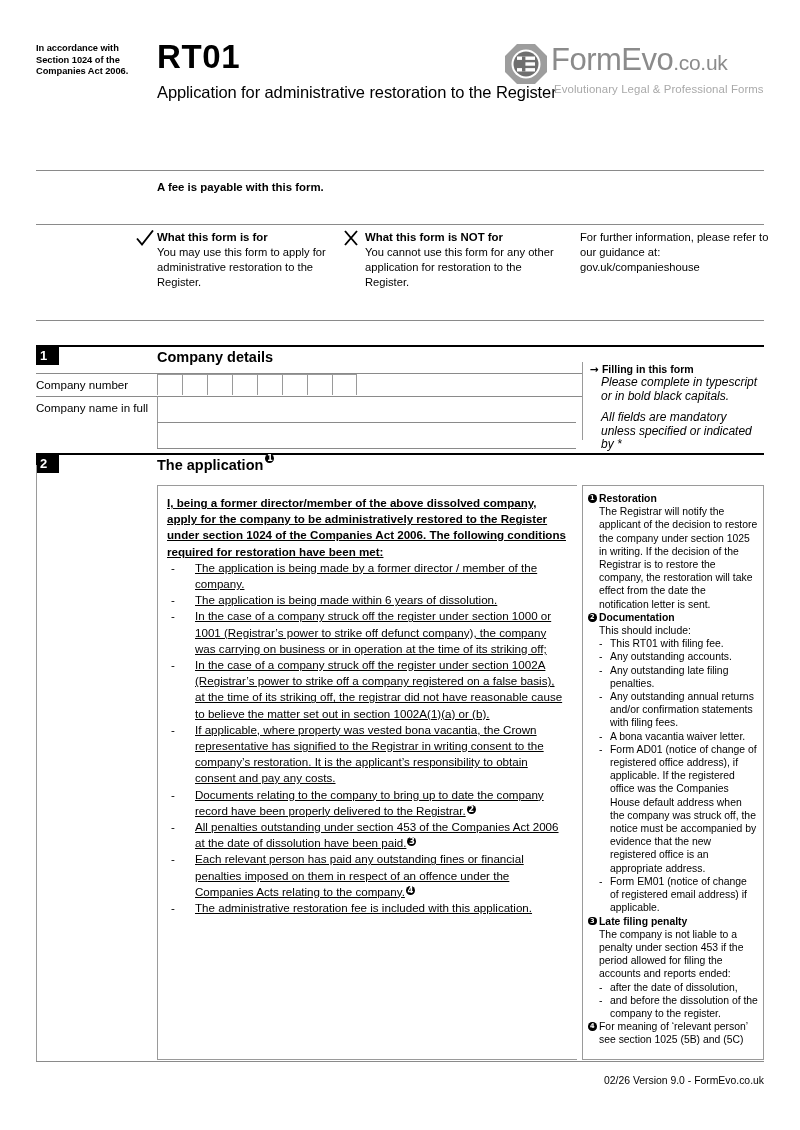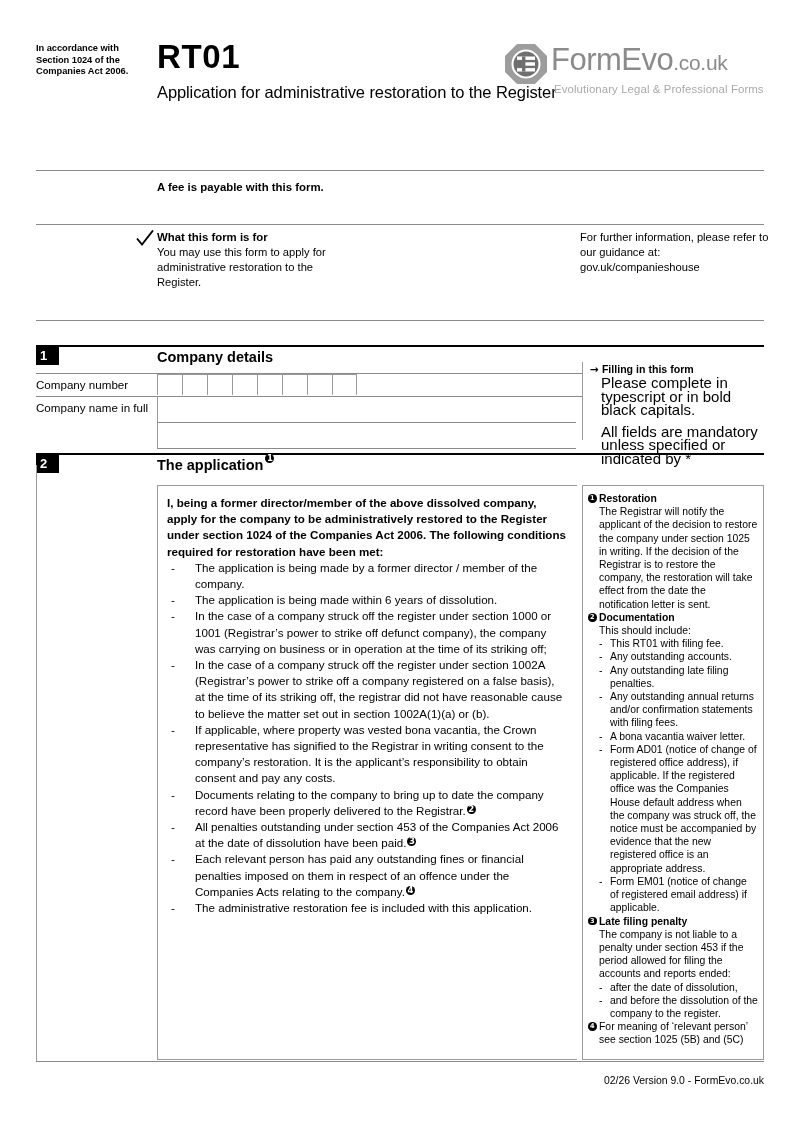--- a/index.html
+++ b/index.html
@@ -98,28 +98,29 @@
   .vline { position:absolute; width:1px; background:#9a9a9a; }
 
   
   .guide {
     position:absolute; left:582px; top:362px; width:182px; height:78px;
     border-left:1px solid #9a9a9a;
     padding-left:7px;
   }
   .guide-head { font-size:10.6px; font-weight:700; line-height:14px; }
   .guide-head .arrow { font-family:"DejaVu Sans", sans-serif; font-weight:700; margin-right:3px; }
-  .guide-p { font-size:15px; line-height:13.6px; padding-left:11px; }
+  .guide-p { font-size:12px; line-height:13.6px; padding-left:11px;font-style:italic; }
   .guide-p.gap { margin-top:8px; }
 
   
   .app-box {
     position:absolute; left:157px; top:485px; width:420px; height:575px;
     border:1px solid #9a9a9a; border-right:none;
     padding:9px 10px 0 9px;
+    text-decoration:underline;
   }
   .app-intro { font-size:11.6px; font-weight:700; line-height:16.2px; }
   .app-list { margin:0; padding:0; list-style:none; }
   .app-list li {
     font-size:11.6px; font-weight:400; line-height:16.2px;
     padding-left:28px; position:relative; margin-top:0px;
   }
   .app-list li .dash {
     position:absolute; left:4px; top:0; font-weight:400;
   }
@@ -200,20 +201,29 @@
     <div class="info-col c1">
       <div class="ic-mark">
         <svg width="20" height="18" viewBox="0 0 20 18" xmlns="http://www.w3.org/2000/svg">
           <path d="M2 8.5 L7 14.5 L18 0.5" stroke="#000" stroke-width="1.9" fill="none"></path>
         </svg>
       </div>
       <div class="ic-head">What this form is for</div>
       <div class="ic-body">You may use this form to apply for administrative restoration to the Register.</div>
     </div>
 
+    <div class="info-col c2">
+      <div class="ic-mark">
+        <svg width="18" height="17" viewBox="0 0 18 17" xmlns="http://www.w3.org/2000/svg">
+          <path d="M2 1 L14 15 M14 1 L2 15" stroke="#000" stroke-width="1.9" fill="none"></path>
+        </svg>
+      </div>
+      <div class="ic-head">What this form is NOT for</div>
+      <div class="ic-body">You cannot use this form for any other application for restoration to the Register.</div>
+    </div>
 
     <div class="info-col c3">
       <div class="ic-body">For further information, please refer to our guidance at: gov.uk/companieshouse</div>
     </div>
   </div>
 
   <div class="rule" style="left:36px; top:320px; width:728px;"></div>
 
   <div class="rule-black" style="left:36px; top:345px; width:728px;"></div>
 

